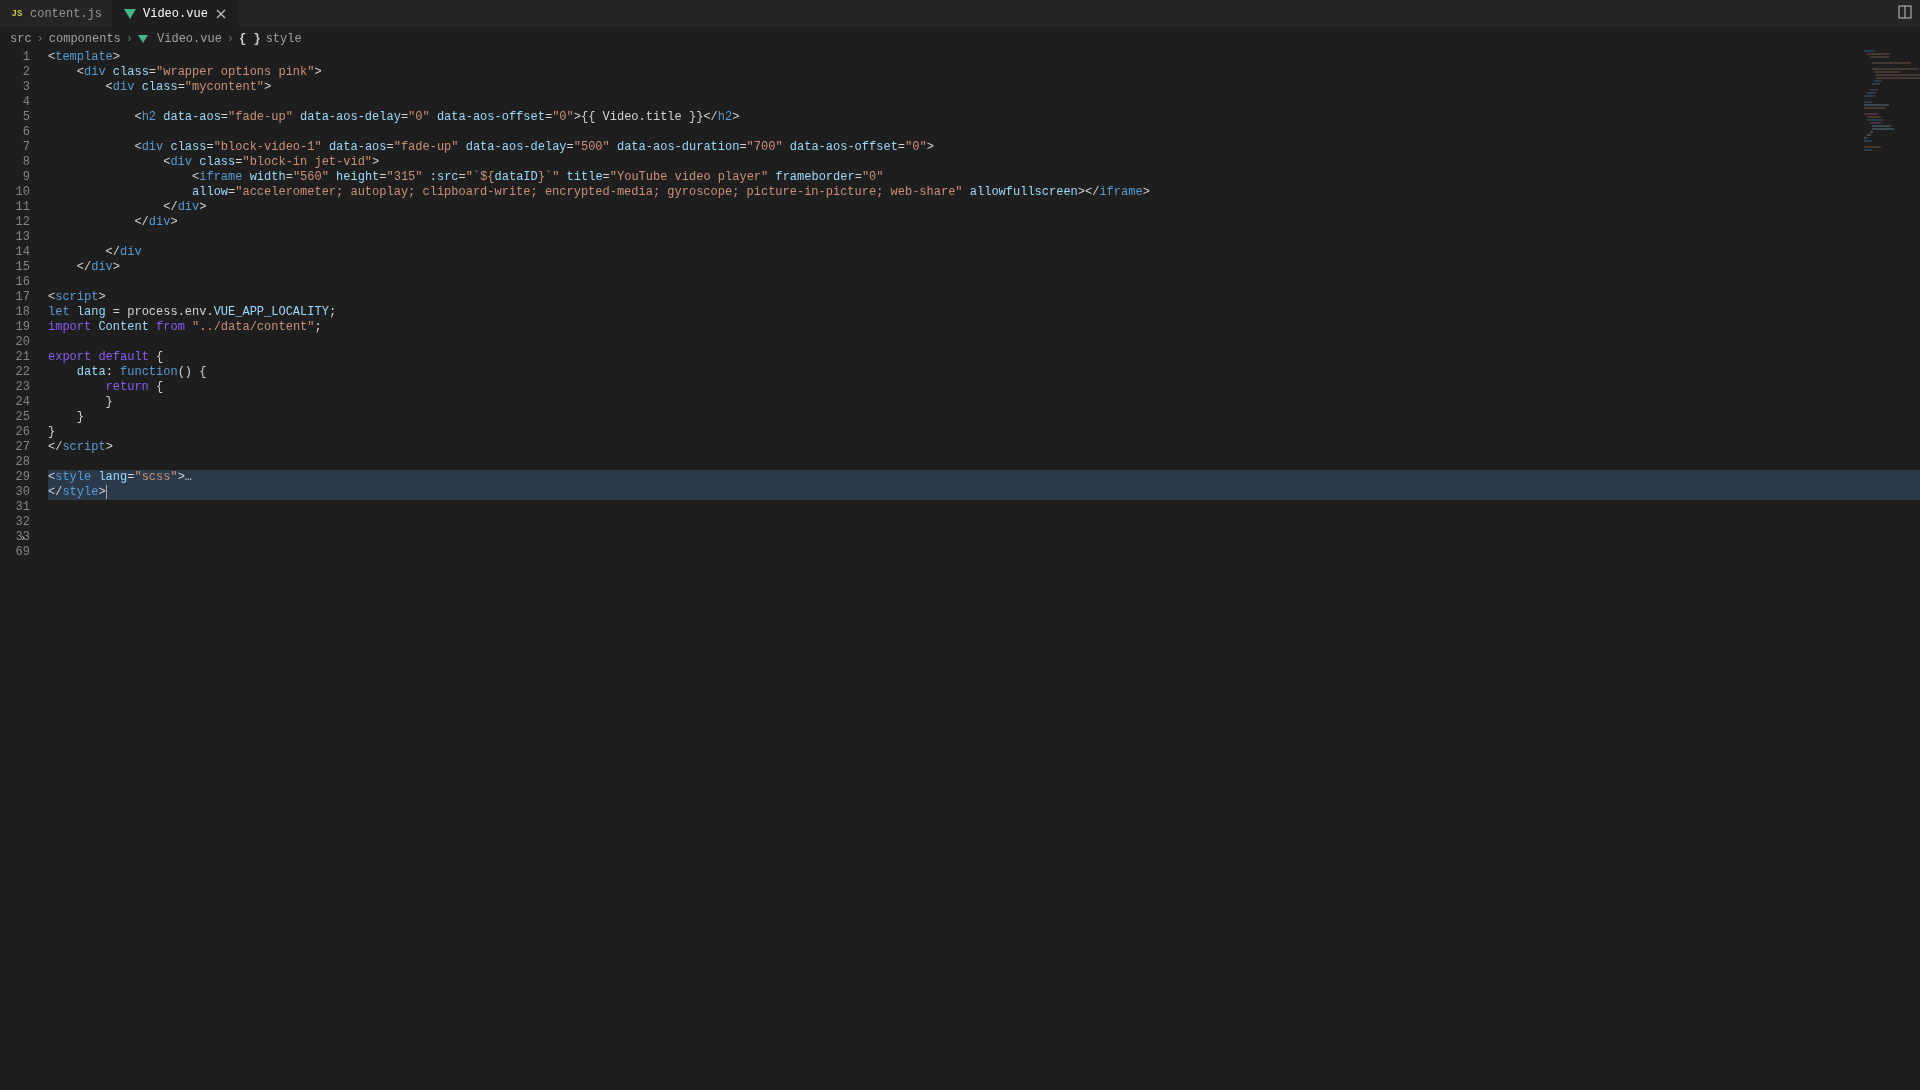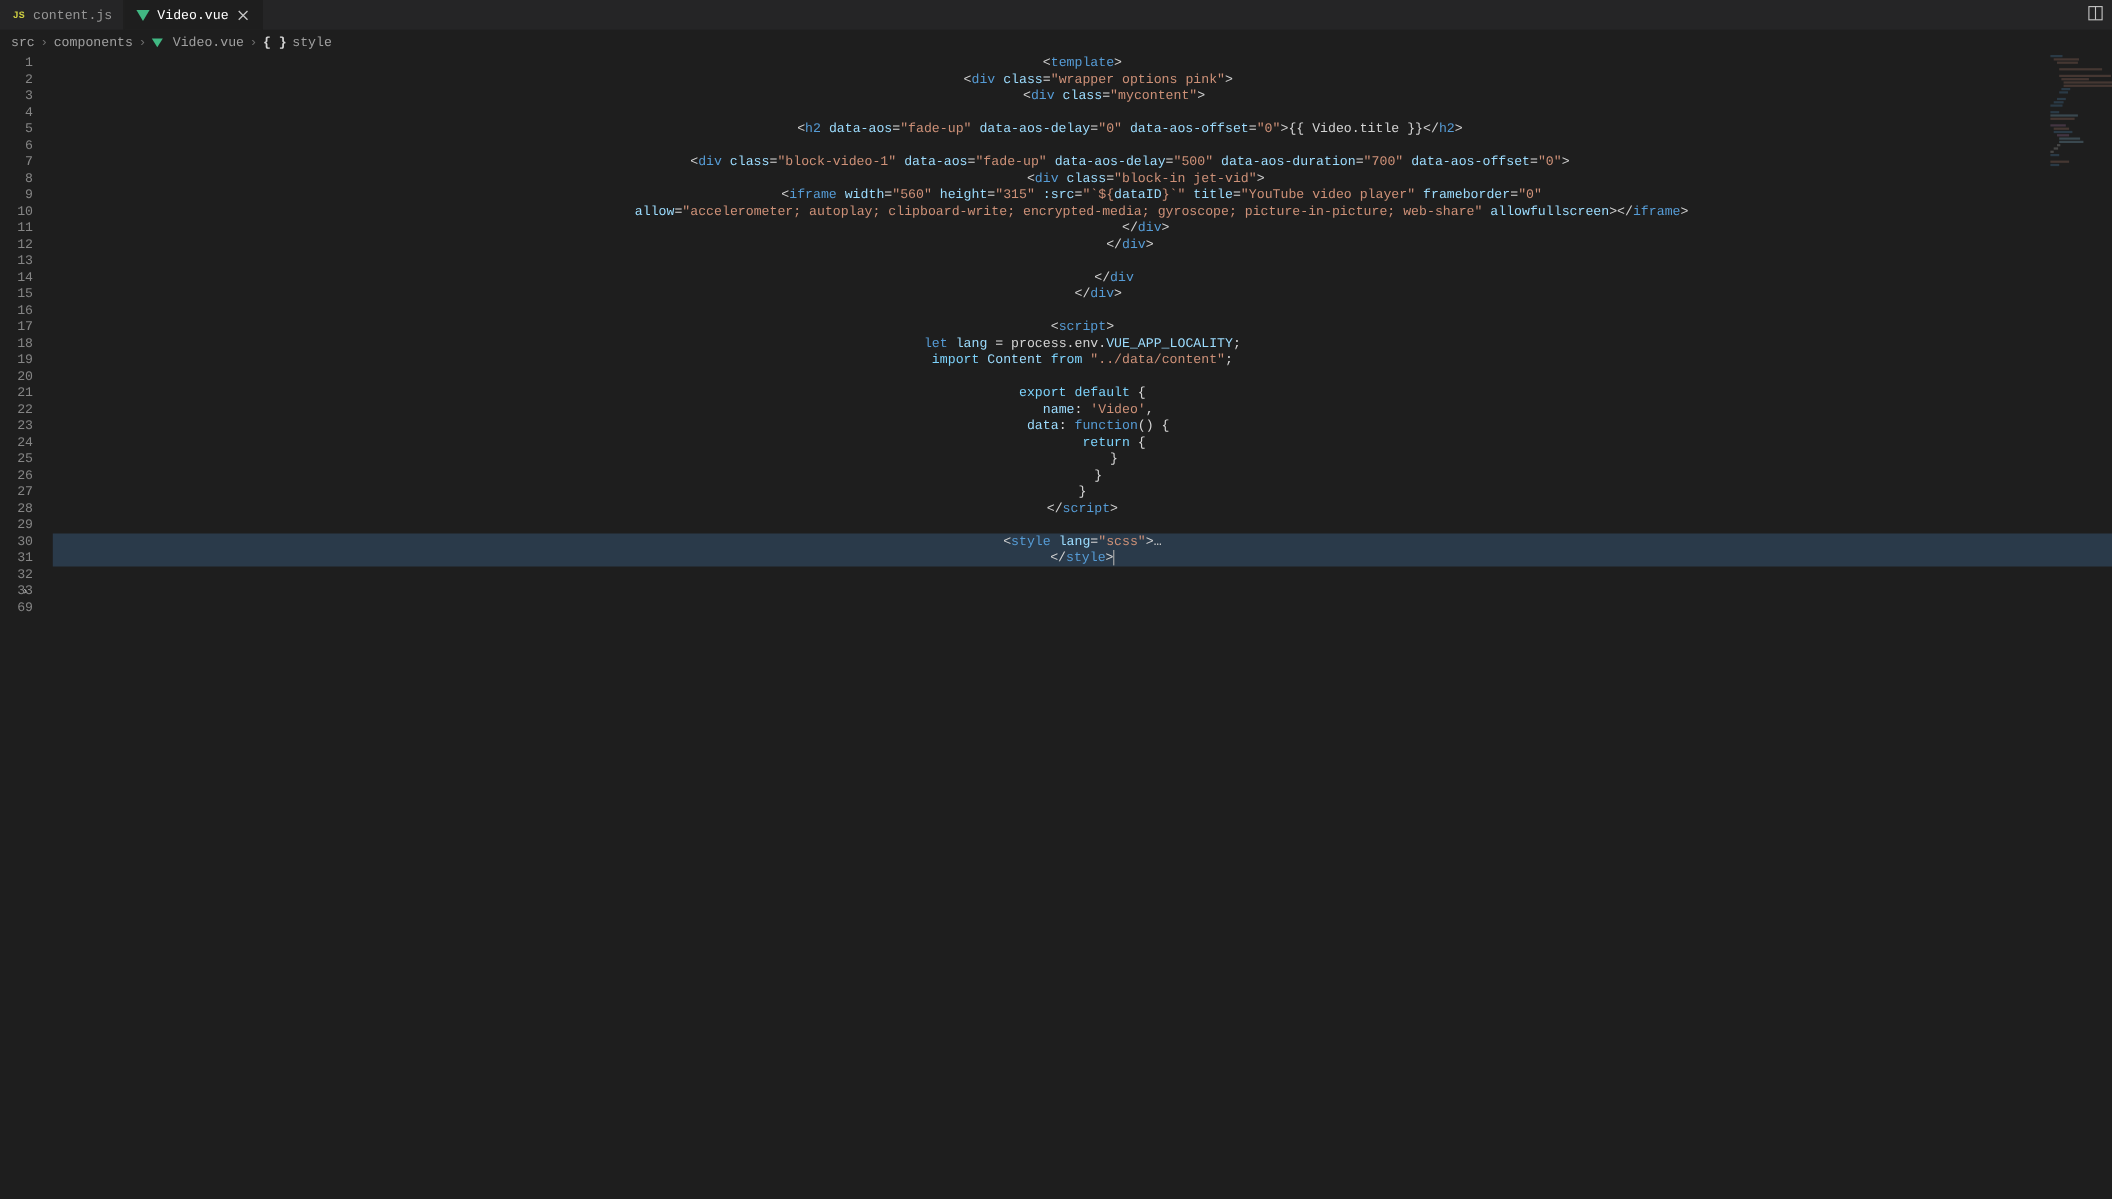--- a/index.html
+++ b/index.html
@@ -80,36 +80,35 @@
 }
 .code {
   flex: 1;
   position: relative;
 }
 .code-line {
   height: 15px;
   line-height: 15px;
   white-space: pre;
   position: relative;
-  text-align: center;
 }
 .code-line.hl { background: #2a3a4a; }
 .cursor {
   display: inline-block;
   width: 1px;
   height: 14px;
   background: #aeafad;
   vertical-align: middle;
 }
 
 .tag    { color: #569cd6; }
 .attr   { color: #9cdcfe; }
 .str    { color: #ce9178; }
 .kw     { color: #569cd6; }
-.kw2    { color: #7dd3fc; }
+.kw2    { color: #8b5cf6; }
 .var    { color: #9cdcfe; }
 .prop   { color: #9cdcfe; }
 .punc   { color: #d4d4d4; }
 .embed  { color: #d4d4d4; }
 .text   { color: #d4d4d4; }
 .minimap {
   position: absolute;
   top: 50px;
   right: 0;
   width: 56px;
@@ -222,21 +221,20 @@
     <div class="code-line"><span>            </span><span class="punc">&lt;/</span><span class="tag">div</span><span class="punc">&gt;</span></div>
     <div class="code-line"><span></span></div>
     <div class="code-line"><span>        </span><span class="punc">&lt;/</span><span class="tag">div</span><span class="punc"></span></div>
     <div class="code-line"><span>    </span><span class="punc">&lt;/</span><span class="tag">div</span><span class="punc">&gt;</span></div>
     <div class="code-line"><span></span></div>
     <div class="code-line"><span class="punc">&lt;</span><span class="tag">script</span><span class="punc">&gt;</span></div>
     <div class="code-line"><span class="kw">let</span><span> </span><span class="var">lang</span><span class="text"> = process.env.</span><span class="var">VUE_APP_LOCALITY</span><span class="punc">;</span></div>
     <div class="code-line"><span class="kw2">import</span><span> </span><span class="var">Content</span><span> </span><span class="kw2">from</span><span> </span><span class="str">"../data/content"</span><span class="punc">;</span></div>
     <div class="code-line"><span></span></div>
     <div class="code-line"><span class="kw2">export</span><span> </span><span class="kw2">default</span><span class="punc"> {</span></div>
-    <div class="code-line"><span>    </span><span class="prop">name</span><span class="punc">: </span><span class="str">'Video'</span><span class="punc">,</span></div>
     <div class="code-line"><span>    </span><span class="prop">data</span><span class="punc">: </span><span class="kw">function</span><span class="punc">() {</span></div>
     <div class="code-line"><span>        </span><span class="kw2">return</span><span class="punc"> {</span></div>
     <div class="code-line"><span>        </span><span class="punc">}</span></div>
     <div class="code-line"><span>    </span><span class="punc">}</span></div>
     <div class="code-line"><span class="punc">}</span></div>
     <div class="code-line"><span class="punc">&lt;/</span><span class="tag">script</span><span class="punc">&gt;</span></div>
     <div class="code-line"><span></span></div>
     <div class="code-line hl"><span class="punc">&lt;</span><span class="tag">style</span><span> </span><span class="attr">lang</span><span class="punc">=</span><span class="str">"scss"</span><span class="punc">&gt;</span><span class="text">…</span></div>
     <div class="code-line hl"><span class="punc">&lt;/</span><span class="tag">style</span><span class="punc">&gt;</span><span class="cursor"></span></div>
   </div>

